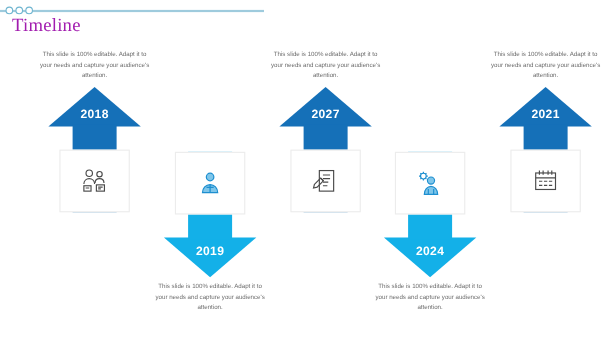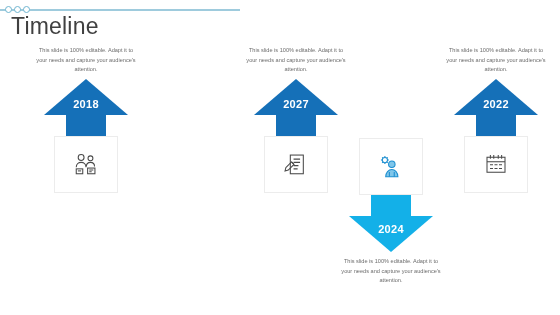--- a/index.html
+++ b/index.html
@@ -43,24 +43,25 @@
   }
   .dot-1 { left: 5px; }
   .dot-2 { left: 14px; }
   .dot-3 { left: 23px; }
 
   
   .page-title {
     position: absolute;
     top: 13px;
     left: 11px;
-    font-size: 23px;
-    color: #404040;
+    font-size: 17px;
+    color: #a21caf;
     letter-spacing: 0.2px;
     font-weight: 400;
+    font-family: Liberation Serif, serif;
   }
 
   
   .stage {
     position: absolute;
     top: 42px;
     left: 0;
     width: 560px;
     height: 273px;
   }
@@ -193,20 +194,37 @@
             <rect x="18" y="21" width="9" height="7" fill="none"></rect>
             <path d="M20 23.5h5M20 25.5h3"></path>
             <rect x="4" y="22" width="8" height="6" fill="none"></rect>
             <path d="M6 24.5h4"></path>
           </svg>
         </span>
       </div>
     </div>
   </div>
 
+  <div class="node down" id="node-2019">
+    <div class="arrow-wrap" style="--c:#13B0E8">
+      <div class="arrow-head"></div>
+      <div class="arrow-shaft"></div>
+      <div class="year">2019</div>
+      <div class="icon-card">
+        <span>
+          <svg width="26" height="26" viewBox="0 0 32 32" fill="none" stroke="#1E8FD0" stroke-width="1.4">
+            <circle cx="16" cy="8.5" r="4.2" fill="#7fc6ea" stroke="#1E8FD0"></circle>
+            <path d="M7.5 26c0-5 3.8-9 8.5-9s8.5 4 8.5 9z" fill="#7fc6ea" stroke="#1E8FD0"></path>
+            <path d="M16 17v9M12 20h8"></path>
+          </svg>
+        </span>
+      </div>
+    </div>
+    <div class="caption">This slide is 100% editable. Adapt it to your needs and capture your audience's attention.</div>
+  </div>
 
   <div class="node up" id="node-2020">
     <div class="caption">This slide is 100% editable. Adapt it to your needs and capture your audience's attention.</div>
     <div class="arrow-wrap" style="--c:#1570B8">
       <div class="arrow-head"></div>
       <div class="arrow-shaft"></div>
       <div class="year">2027</div>
       <div class="icon-card">
         <span>
           <svg width="26" height="26" viewBox="0 0 32 32" fill="none" stroke="#4a4a4a" stroke-width="1.3">
@@ -238,21 +256,21 @@
       </div>
     </div>
     <div class="caption">This slide is 100% editable. Adapt it to your needs and capture your audience's attention.</div>
   </div>
 
   <div class="node up" id="node-2022">
     <div class="caption">This slide is 100% editable. Adapt it to your needs and capture your audience's attention.</div>
     <div class="arrow-wrap" style="--c:#1570B8">
       <div class="arrow-head"></div>
       <div class="arrow-shaft"></div>
-      <div class="year">2022</div>
+      <div class="year">2021</div>
       <div class="icon-card">
         <span>
           <svg width="24" height="24" viewBox="0 0 32 32" fill="none" stroke="#4a4a4a" stroke-width="1.4">
             <rect x="4" y="7" width="24" height="20" fill="none"></rect>
             <path d="M4 13h24"></path>
             <path d="M8.5 4v5M13 4v5M19 4v5M23.5 4v5"></path>
             <path d="M8 17h4M14 17h4M20 17h4M8 22h4M14 22h4M20 22h4"></path>
           </svg>
         </span>
       </div>

